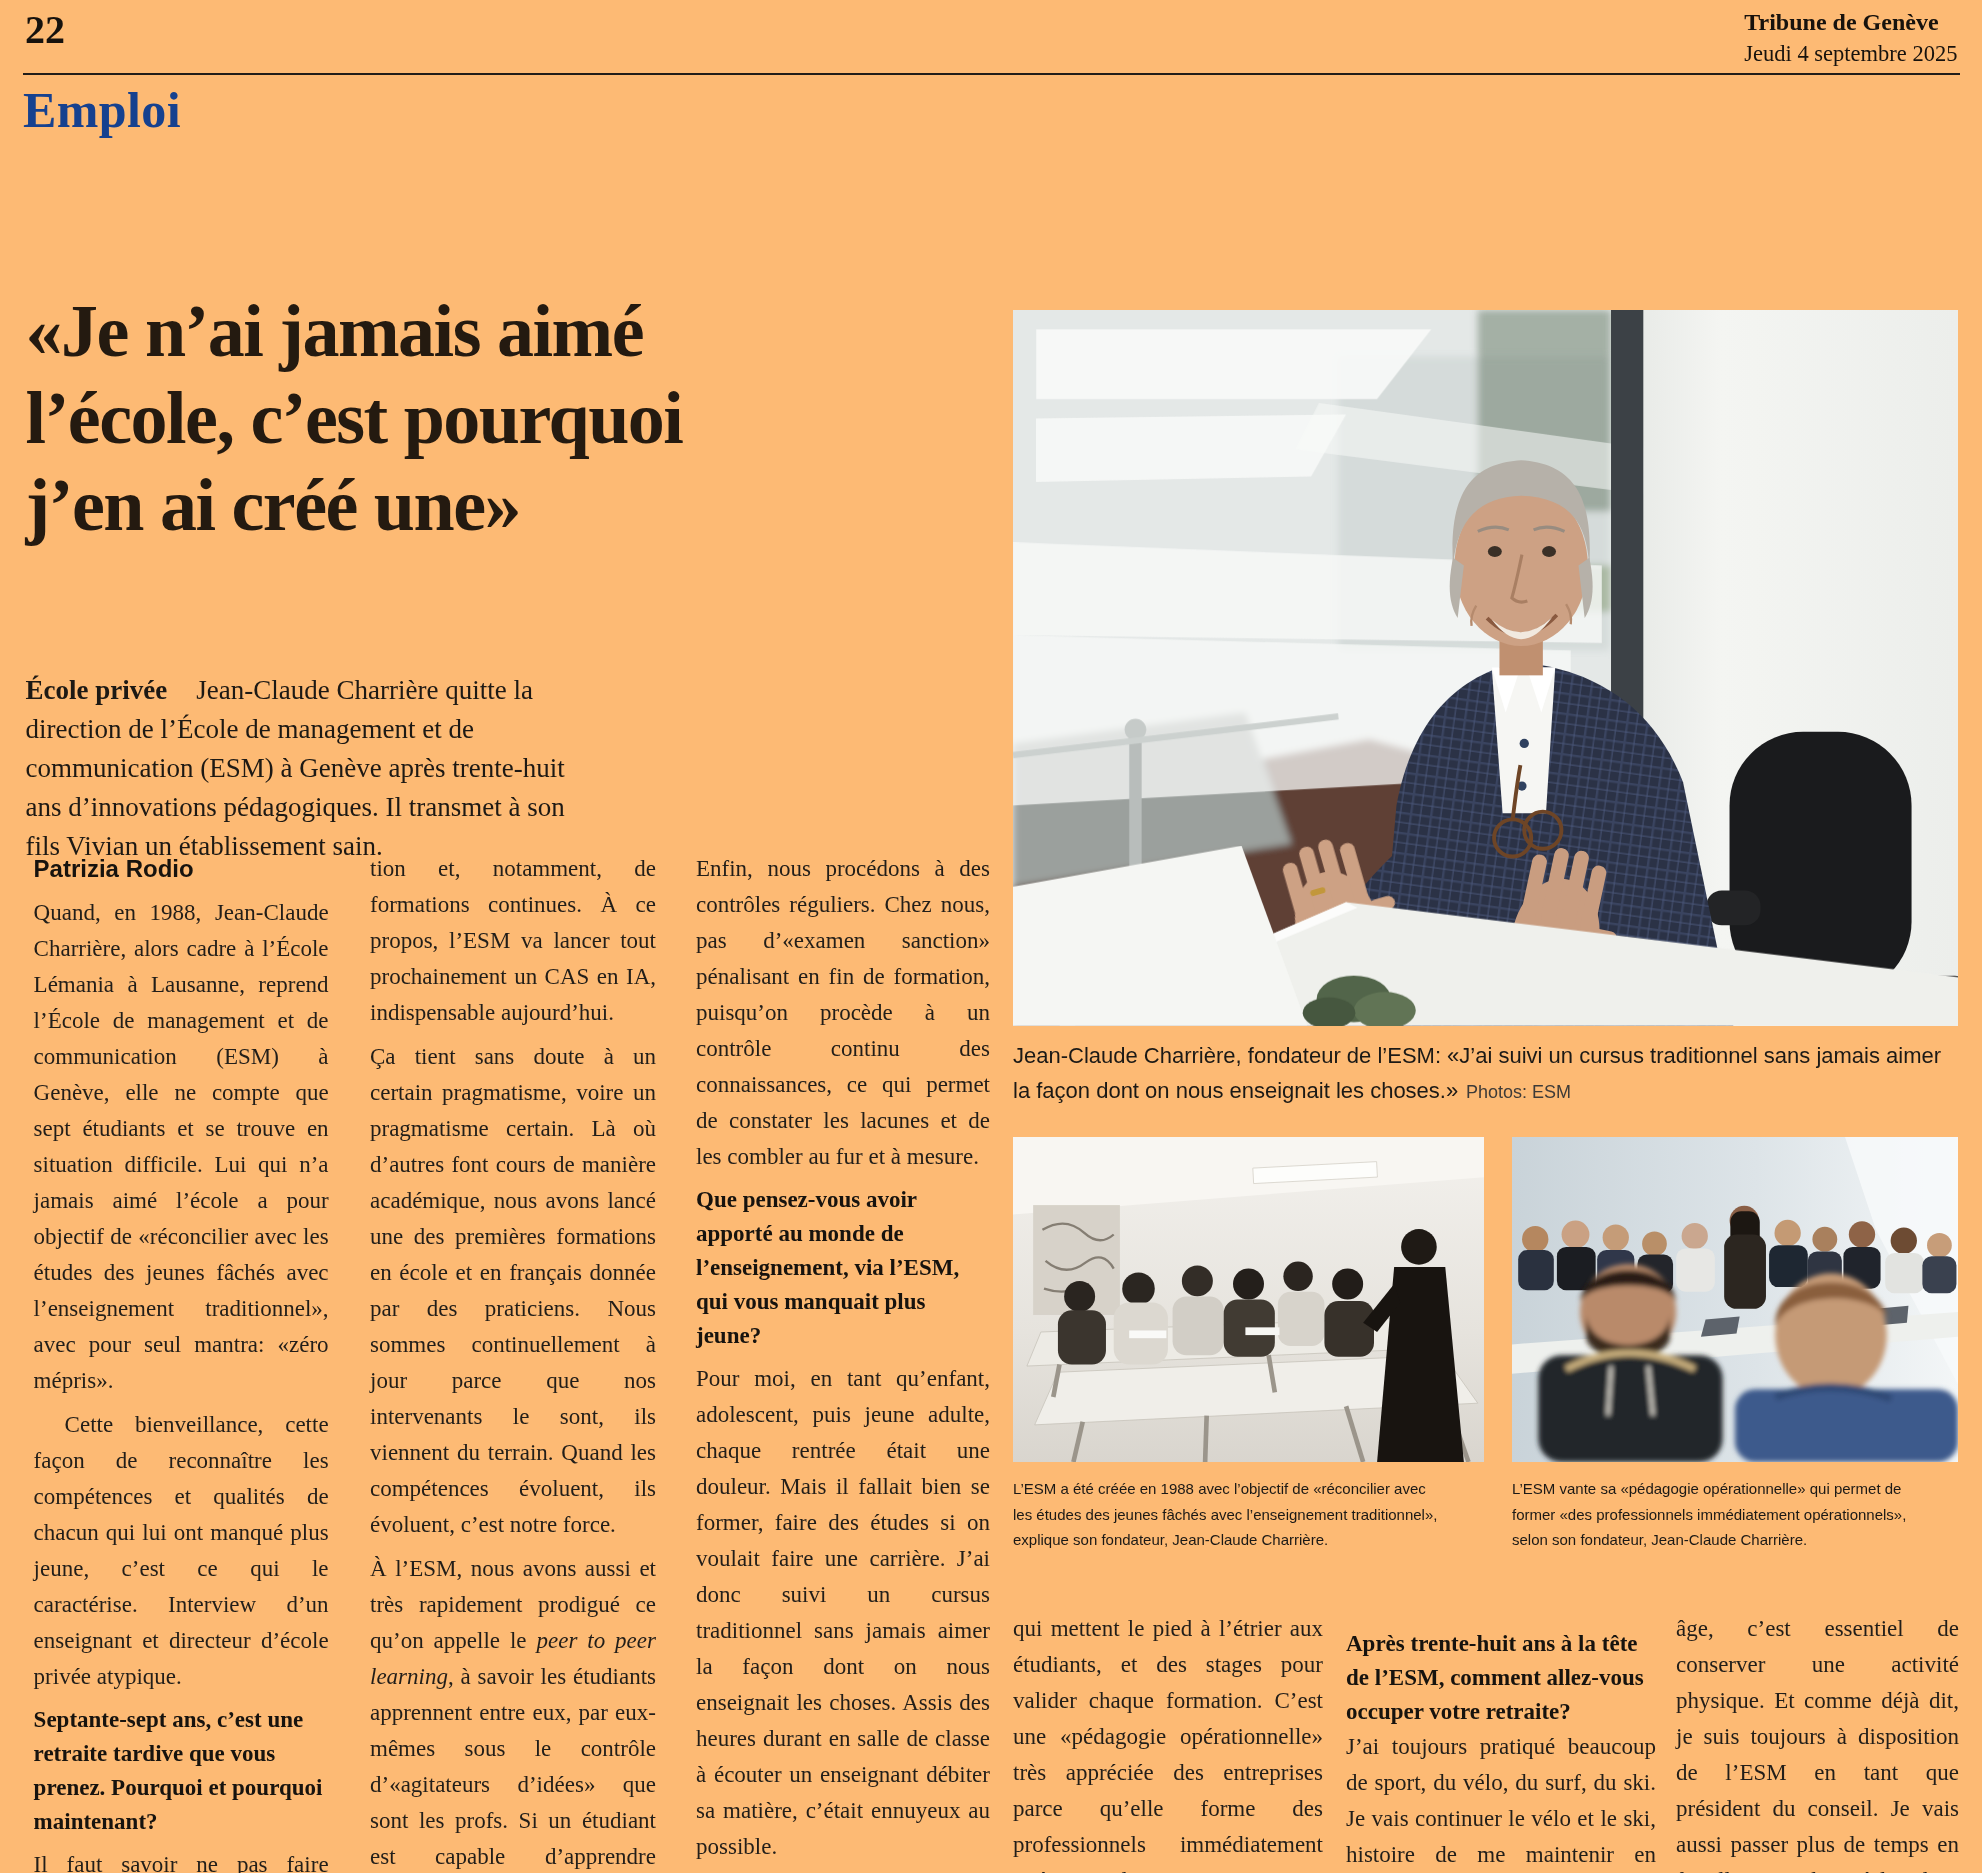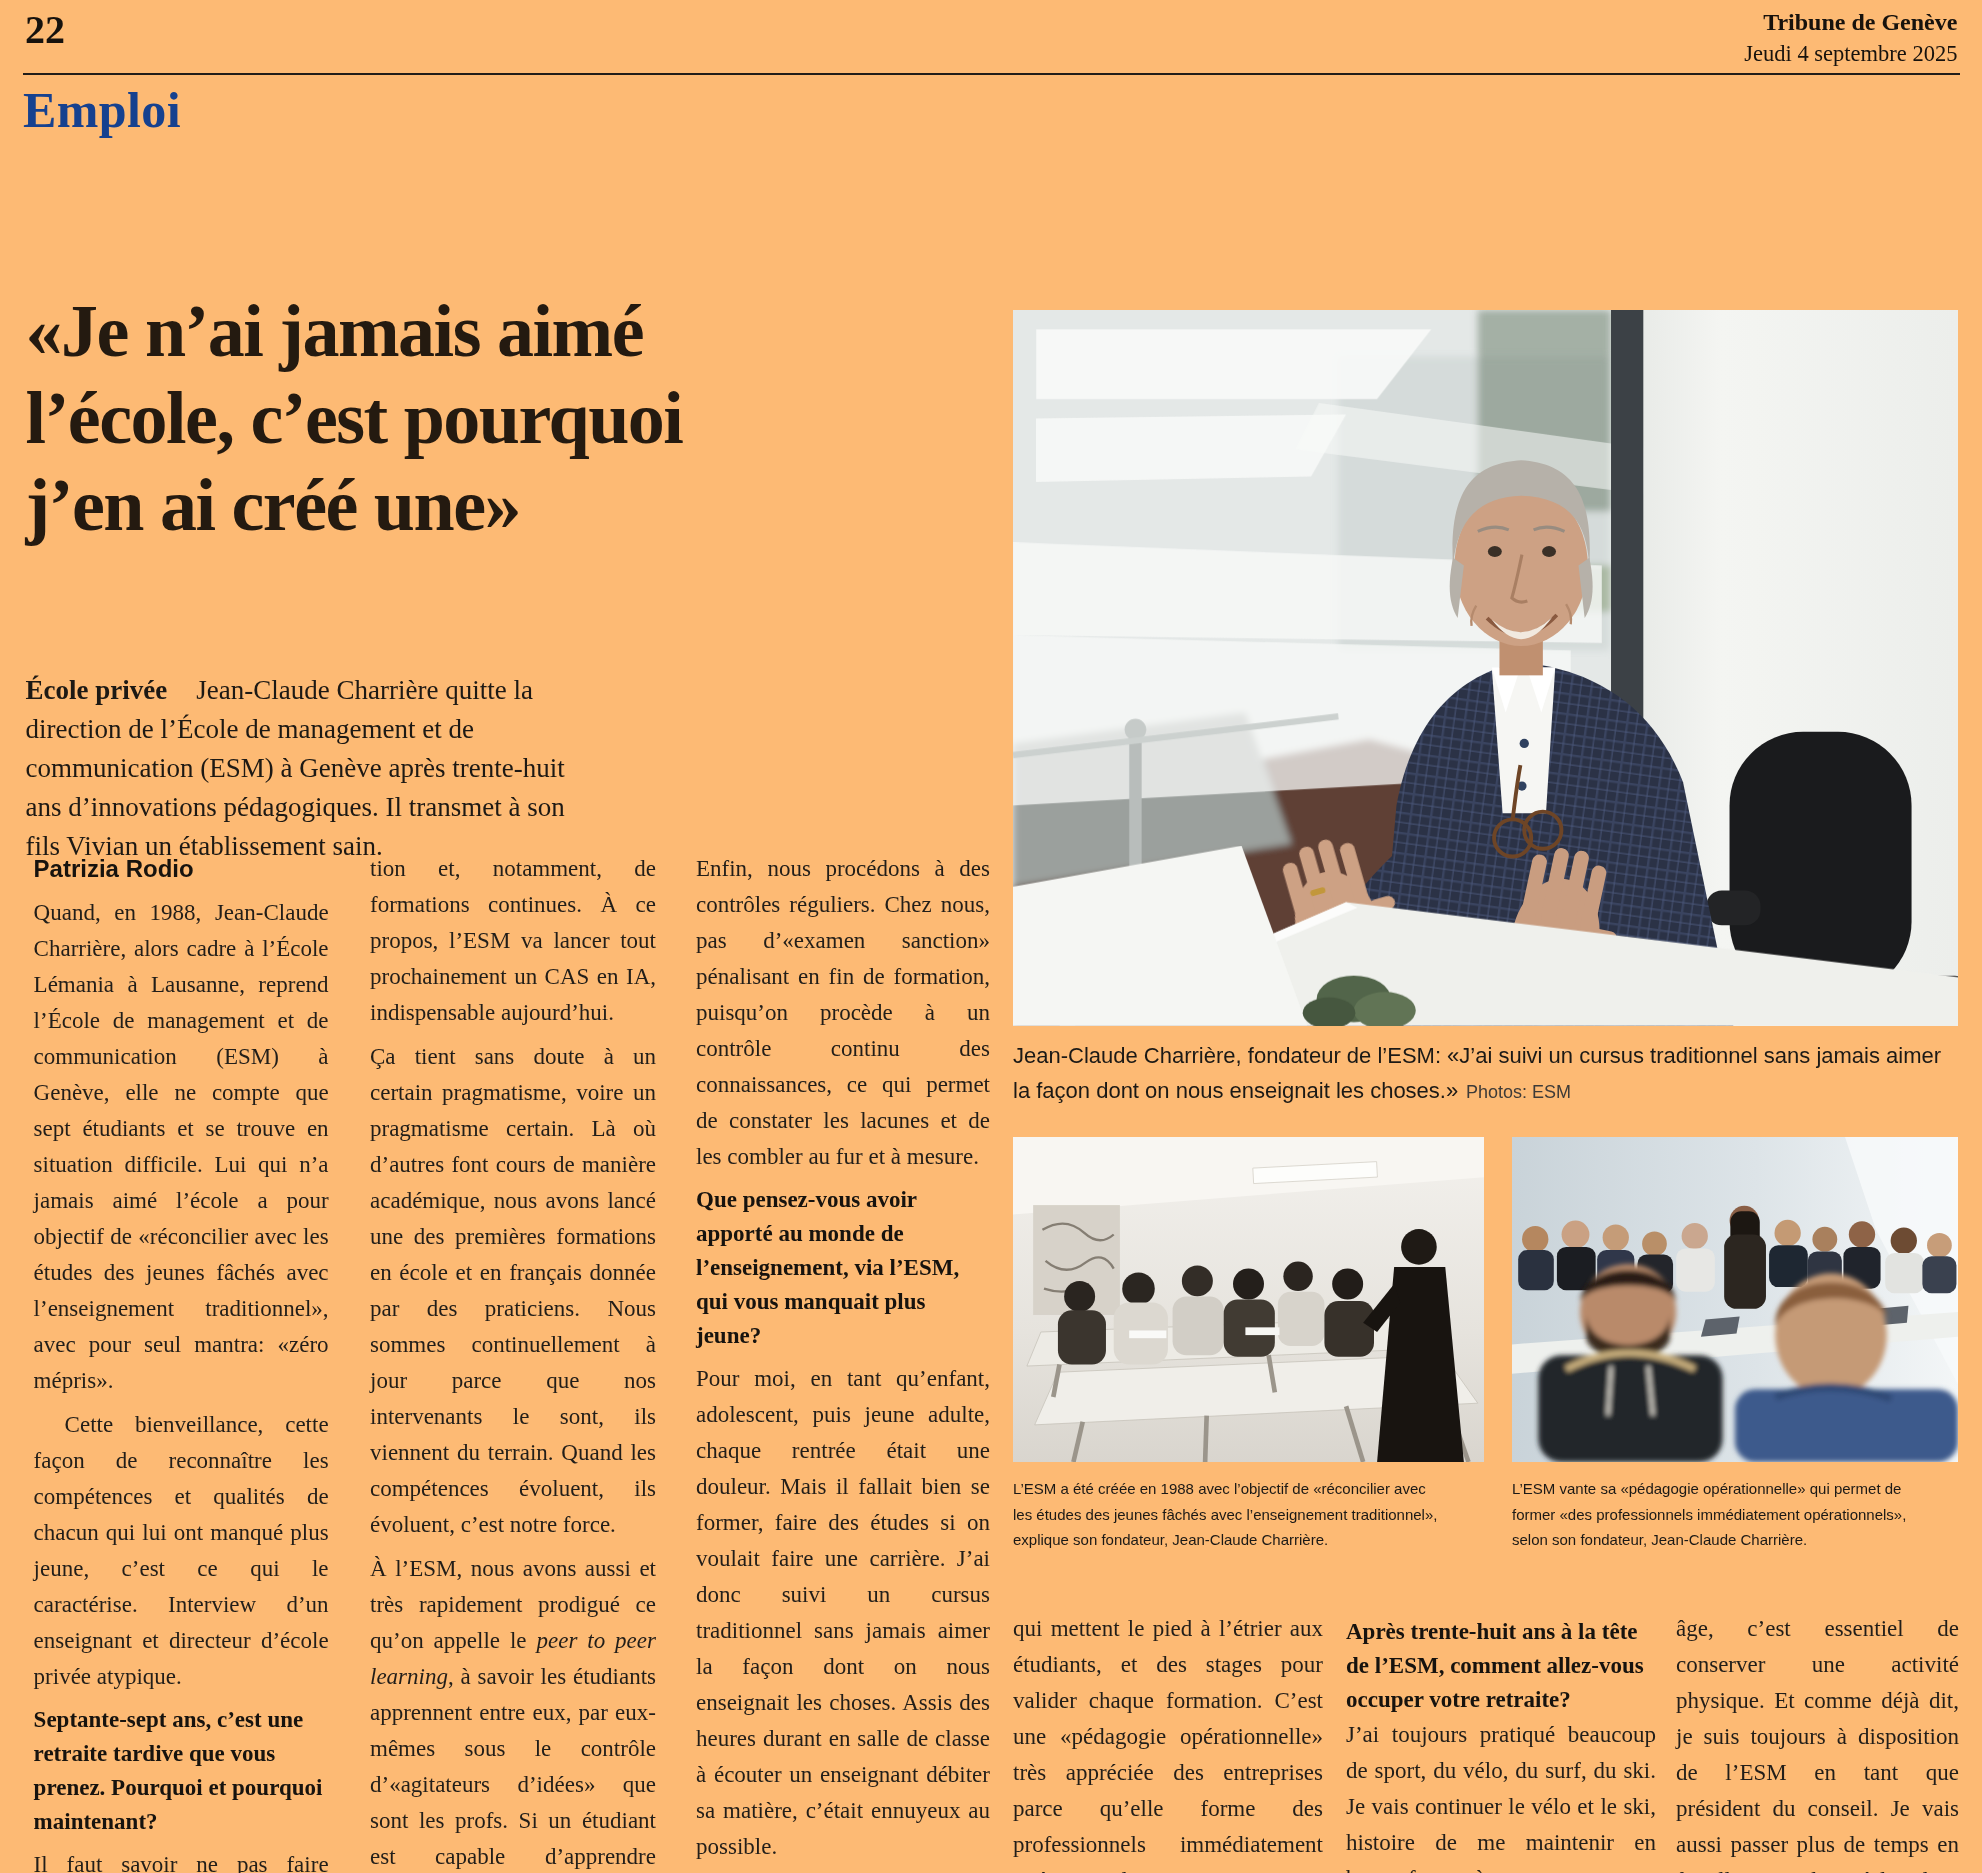--- a/index.html
+++ b/index.html
@@ -1,41 +1,41 @@
 <!DOCTYPE html>
 <html style="font-size:12.4px"><head>
 <meta charset="utf-8">
 <style>
   html,body{margin:0;padding:0;background:#ffffff;}
   .page{position:relative;width:1983px;height:1873px;background:#fdba74;overflow:hidden;
         font-family:"Liberation Serif",serif;color:#201c18;}
   
   .page-number{position:absolute;left:25px;top:6.2px;font-size:40px;font-weight:bold;color:#17120d;}
-  .masthead{position:absolute;right:25.6px;top:9.3px;text-align:right;color:#17120d;}
+  .masthead{position:absolute;right:25.6px;top:9.3px;text-align:left;color:#17120d;}
   .mast-name{font-size:24px;font-weight:bold;}
   .mast-date{font-size:22.5px;margin-top:4.6px;}
   .header-rule{position:absolute;left:23px;right:23px;top:73px;height:2.3px;background:#211d19;}
   .section-title{position:absolute;left:23px;top:81px;font-family:Liberation Serif, serif;
         font-weight:bold;font-size:50px;letter-spacing:0.4px;color:#16418f;}
   
   .headline{position:absolute;left:25.6px;top:288px;width:976px;margin:0;font-size:74px;
         line-height:87px;font-weight:bold;letter-spacing:-1.5px;color:#241a10;}
   .headline span{display:block;}
   .lead{position:absolute;left:25.6px;top:671px;width:577px;margin:0;font-size:27px;line-height:39px;color:#1d1914;}
   .kicker{font-weight:bold;margin-right:29px;}
   
   .col{position:absolute;top:843px;font-size:23px;line-height:36px;text-align:justify;color:#221e19;}
   .col p{margin:8px;}
   #col1{left:25.6px;width:311px;}
   #col2{left:362px;width:302px;}
   #col3{left:688px;width:310px;}
   .byline{font-family:"Liberation Sans",sans-serif;font-weight:bold;font-size:24px;text-align:left;
         color:#17130e;margin:0 0 26px 0;}
   .q{font-weight:bold;text-align:left;line-height:34px;font-size:23px;margin:22px 0 6.2px 0;color:#17130e;}
-  .q:first-child{margin-top:4px;}
+  .q:first-child{margin-top:16px;}
   .indent{text-indent:31px;}
   .it{font-style:italic;}
   .bcol{position:absolute;top:1611px;font-size:23px;line-height:36px;text-align:justify;color:#221e19;}
   .bcol p{margin:0;}
   #bcolA{left:1013px;width:310px;}
   #bcolB{left:1346px;width:310px;}
   #bcolC{left:1676px;width:283px;}
   
   .photo{position:absolute;display:block;}
   #mainPhoto{left:1013px;top:310px;width:945px;height:716px;}

